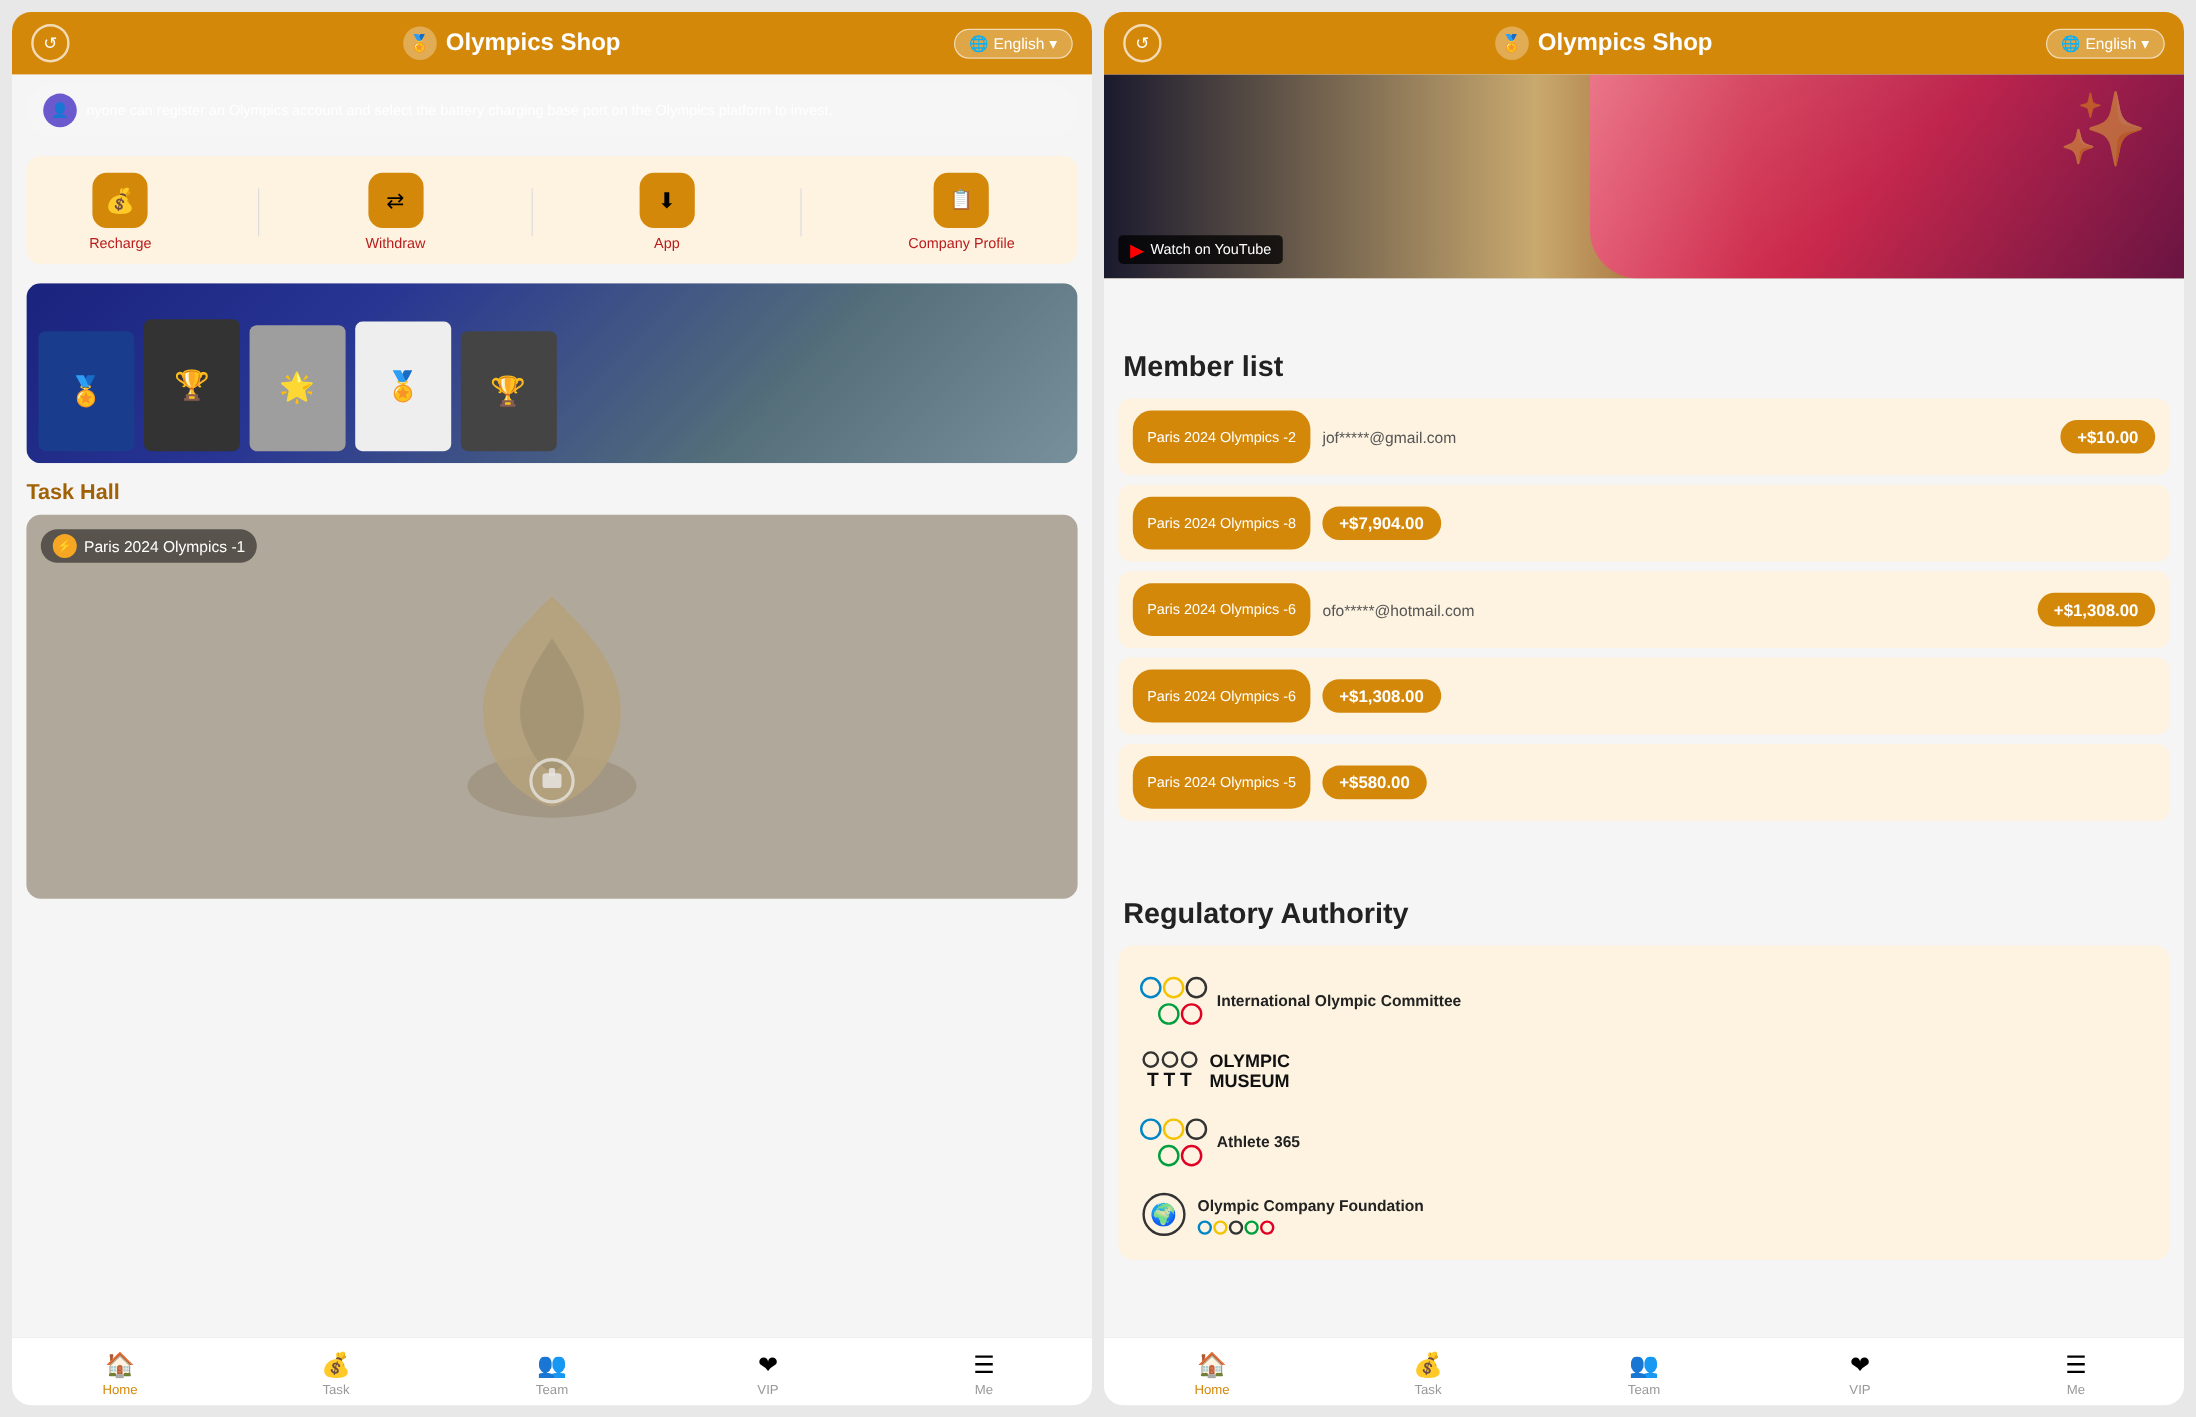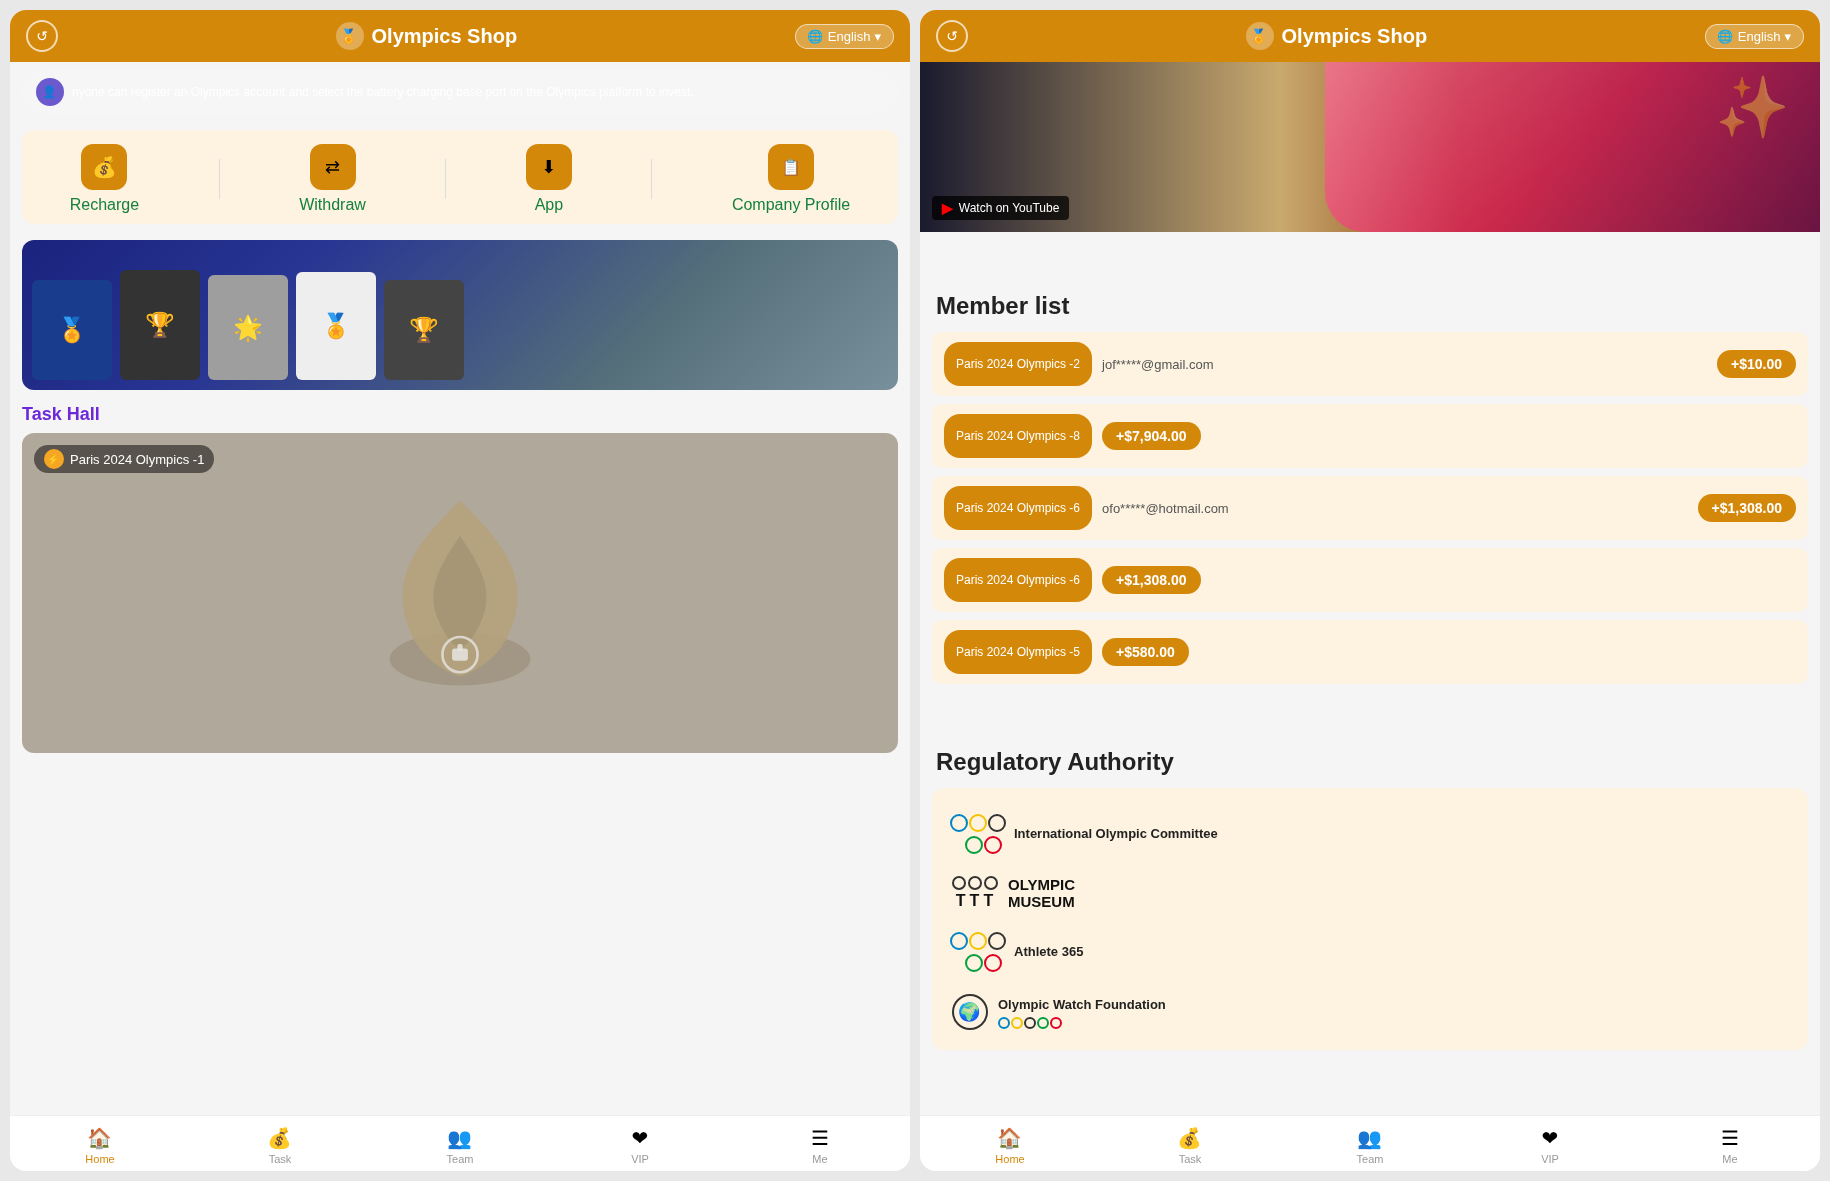--- a/index.html
+++ b/index.html
@@ -103,39 +103,39 @@
       cursor: pointer;
     }
     .action-icon-wrap {
       width: 46px; height: 46px;
       background: #D4880A;
       border-radius: 12px;
       display: flex; align-items: center; justify-content: center;
       font-size: 20px;
     }
     .action-label {
-      font-size: 16px; color: #15803d;
+      font-size: 12px; color: #b91c1c;
     }
 
     
     .banner-img {
       margin: 8px 12px;
       border-radius: 12px;
       height: 150px;
       background: linear-gradient(135deg, #1a237e 0%, #283593 30%, #546e7a 70%, #78909c 100%);
       overflow: hidden;
       display: flex; align-items: center; justify-content: center;
       position: relative;
     }
 
     
     .task-hall-title {
       font-size: 18px; font-weight: 700;
       padding: 6px 12px 4px;
-      color: #6d28d9;
+      color: #a16207;
     }
     .task-card {
       margin: 4px 12px;
       border-radius: 12px;
       background: #b0a89a;
       overflow: hidden;
       position: relative;
       height: 320px;
       display: flex; align-items: center; justify-content: center;
     }
@@ -475,21 +475,21 @@
           <div class="ring green"></div>
           <div class="ring red"></div>
         </div>
       </div>
       <span class="reg-text">Athlete 365</span>
     </div>
 
     <div class="reg-item">
       <div style="width:36px;height:36px; border:2.5px solid #333; border-radius:50%; display:flex; align-items:center; justify-content:center; font-size:18px; flex-shrink:0;">🌍</div>
       <div>
-        <span class="reg-text">Olympic Watch Foundation</span>
+        <span class="reg-text">Olympic Company Foundation</span>
         <div style="display:flex; gap:1px; margin-top:3px;">
           <div class="ring blue" style="width:12px;height:12px;"></div>
           <div class="ring yellow" style="width:12px;height:12px;"></div>
           <div class="ring black" style="width:12px;height:12px;"></div>
           <div class="ring green" style="width:12px;height:12px;"></div>
           <div class="ring red" style="width:12px;height:12px;"></div>
         </div>
       </div>
     </div>
   </div>

